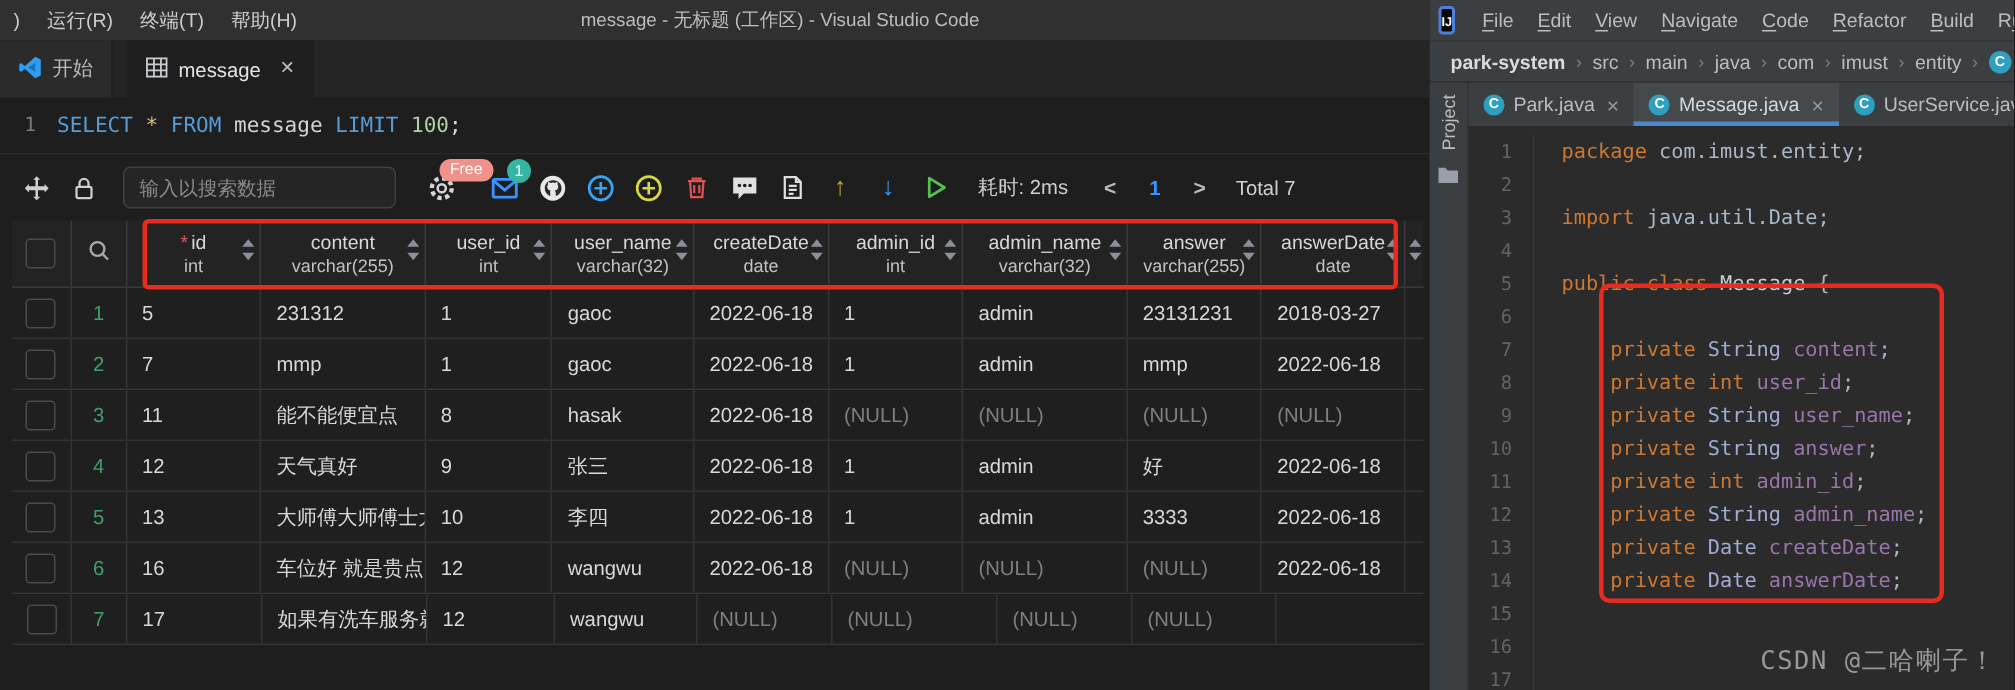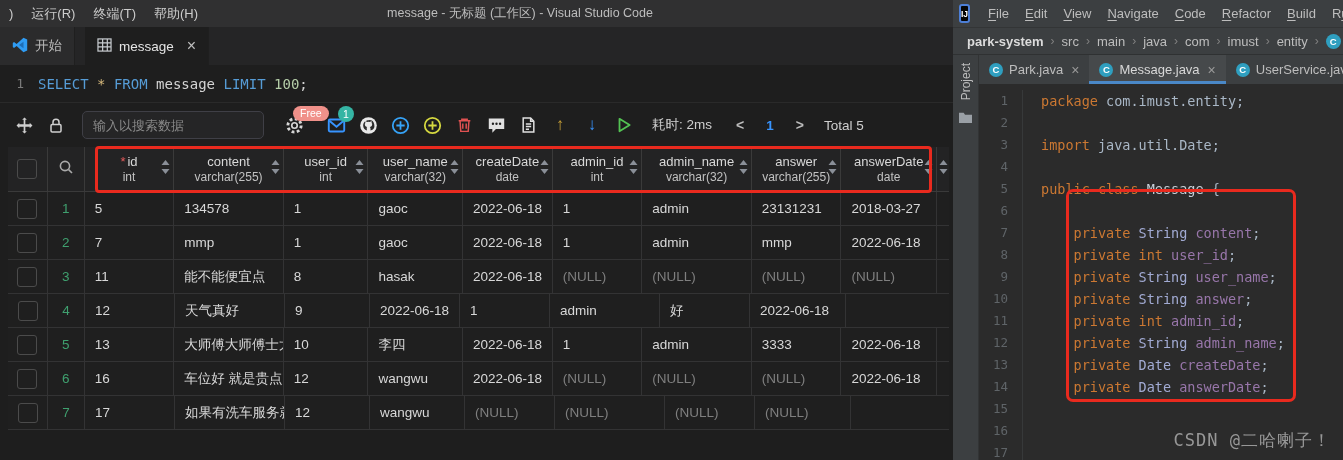--- a/index.html
+++ b/index.html
@@ -186,21 +186,21 @@
       <span class="tb-icon tb-arrow" style="color:#3794ff;">↓</span>
       <span class="tb-icon">
         <svg width="18" height="18" viewBox="0 0 16 16" fill="none" stroke="#53c253" stroke-width="1.6" stroke-linejoin="round">
             <path d="M4 2.5l9 5.5-9 5.5z"></path>
           </svg>
       </span>
       <span class="tb-text" style="margin-left:6px;">耗时: 2ms</span>
       <span class="tb-chev" style="margin-left:8px;">&lt;</span>
       <span class="tb-page">1</span>
       <span class="tb-chev">&gt;</span>
-      <span class="tb-text" style="margin-left:4px;">Total 5</span>
+      <span class="tb-text" style="margin-left:4px;">Total 7</span>
     </div>
 
     <div class="grid">
       <div class="g-header" id="grid-header">
           <div class="g-hcell c-check">
             <div class="checkbox"></div>
           </div>
           <div class="g-hcell c-num">
             <span><svg width="16" height="16" viewBox="0 0 16 16" fill="none" stroke="#a9a9a9" stroke-width="1.6">
                 <circle cx="7" cy="7" r="4.6"></circle>
@@ -286,21 +286,21 @@
               </svg></span>
           </div>
         </div>
       <div id="grid-body">
           <div class="g-row">
             <div class="g-cell c-check">
               <div class="checkbox"></div>
             </div>
             <div class="g-cell c-num">1</div>
             <div class="g-cell" style="width: 90px;">5</div>
-            <div class="g-cell" style="width: 110px;">134578</div>
+            <div class="g-cell" style="width: 110px;">231312</div>
             <div class="g-cell" style="width: 85px;">1</div>
             <div class="g-cell" style="width: 95px;">gaoc</div>
             <div class="g-cell" style="width: 90px;">2022-06-18</div>
             <div class="g-cell" style="width: 90px;">1</div>
             <div class="g-cell" style="width: 110px;">admin</div>
             <div class="g-cell" style="width: 90px;">23131231</div>
             <div class="g-cell" style="width: 96px;">2018-03-27</div>
             <div class="g-cell g-extra"></div>
           </div>
           <div class="g-row">
@@ -336,20 +336,21 @@
             <div class="g-cell g-extra"></div>
           </div>
           <div class="g-row">
             <div class="g-cell c-check">
               <div class="checkbox"></div>
             </div>
             <div class="g-cell c-num">4</div>
             <div class="g-cell" style="width: 90px;">12</div>
             <div class="g-cell" style="width: 110px;">天气真好</div>
             <div class="g-cell" style="width: 85px;">9</div>
+            <div class="g-cell" style="width: 95px;">张三</div>
             <div class="g-cell" style="width: 90px;">2022-06-18</div>
             <div class="g-cell" style="width: 90px;">1</div>
             <div class="g-cell" style="width: 110px;">admin</div>
             <div class="g-cell" style="width: 90px;">好</div>
             <div class="g-cell" style="width: 96px;">2022-06-18</div>
             <div class="g-cell g-extra"></div>
           </div>
           <div class="g-row">
             <div class="g-cell c-check">
               <div class="checkbox"></div>

